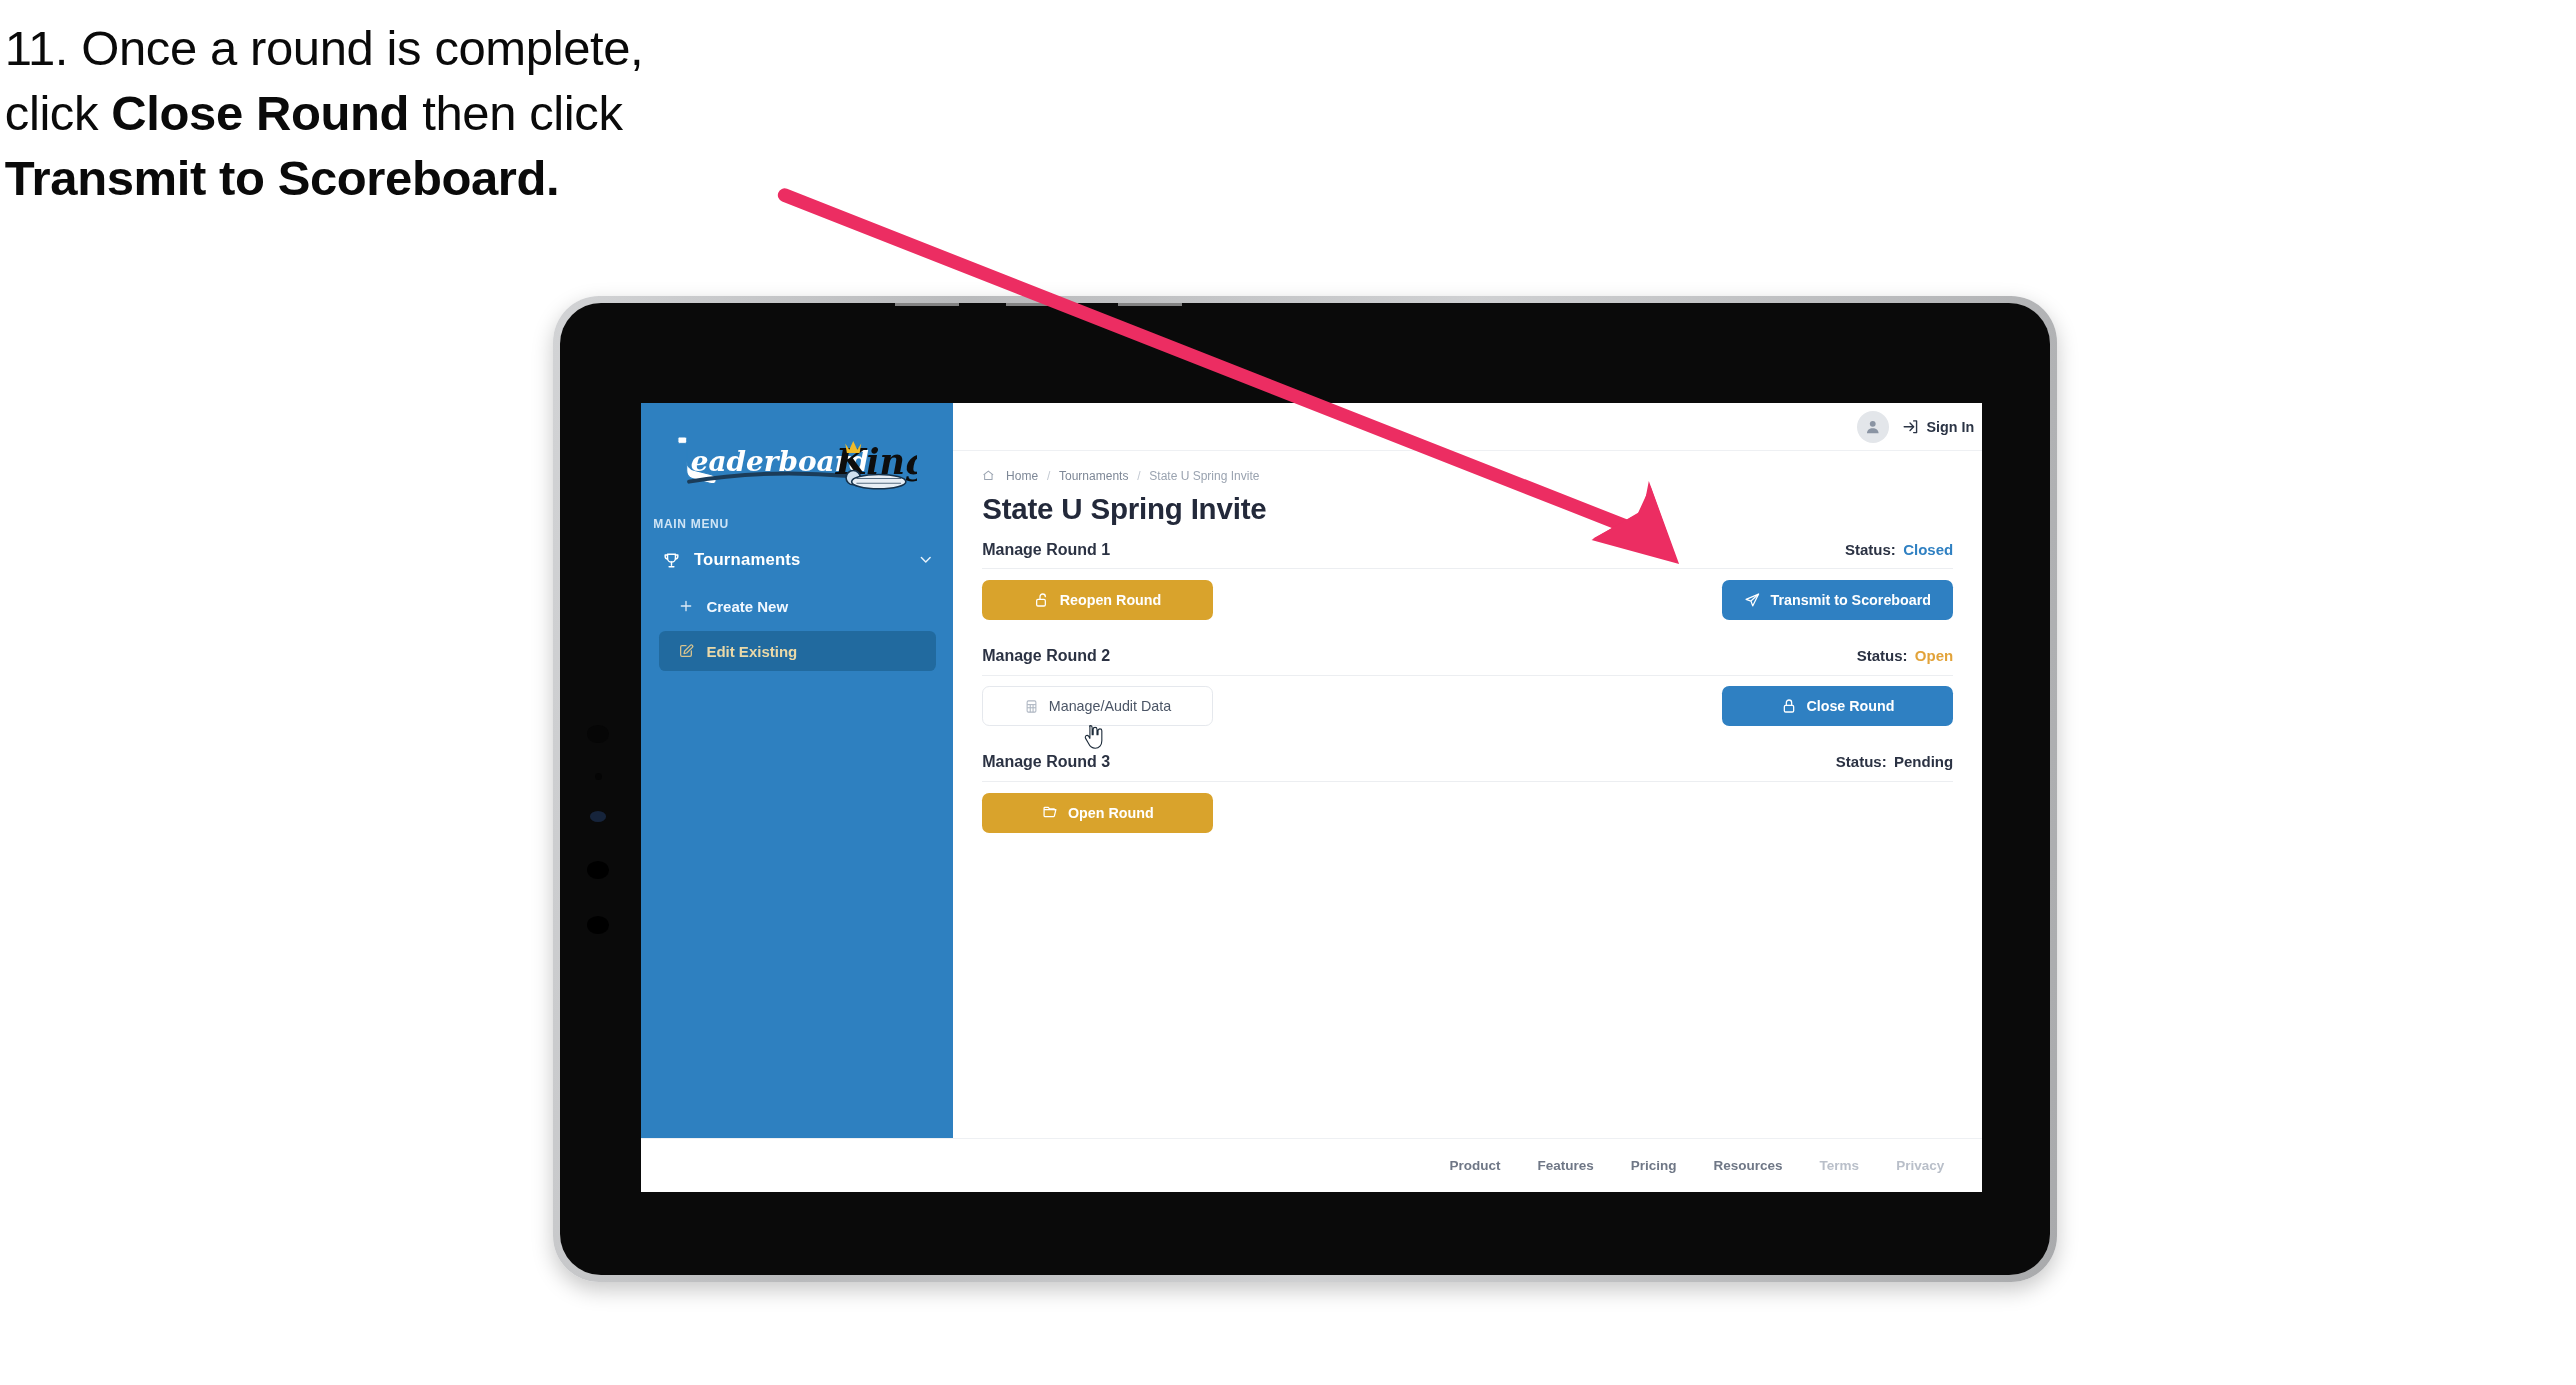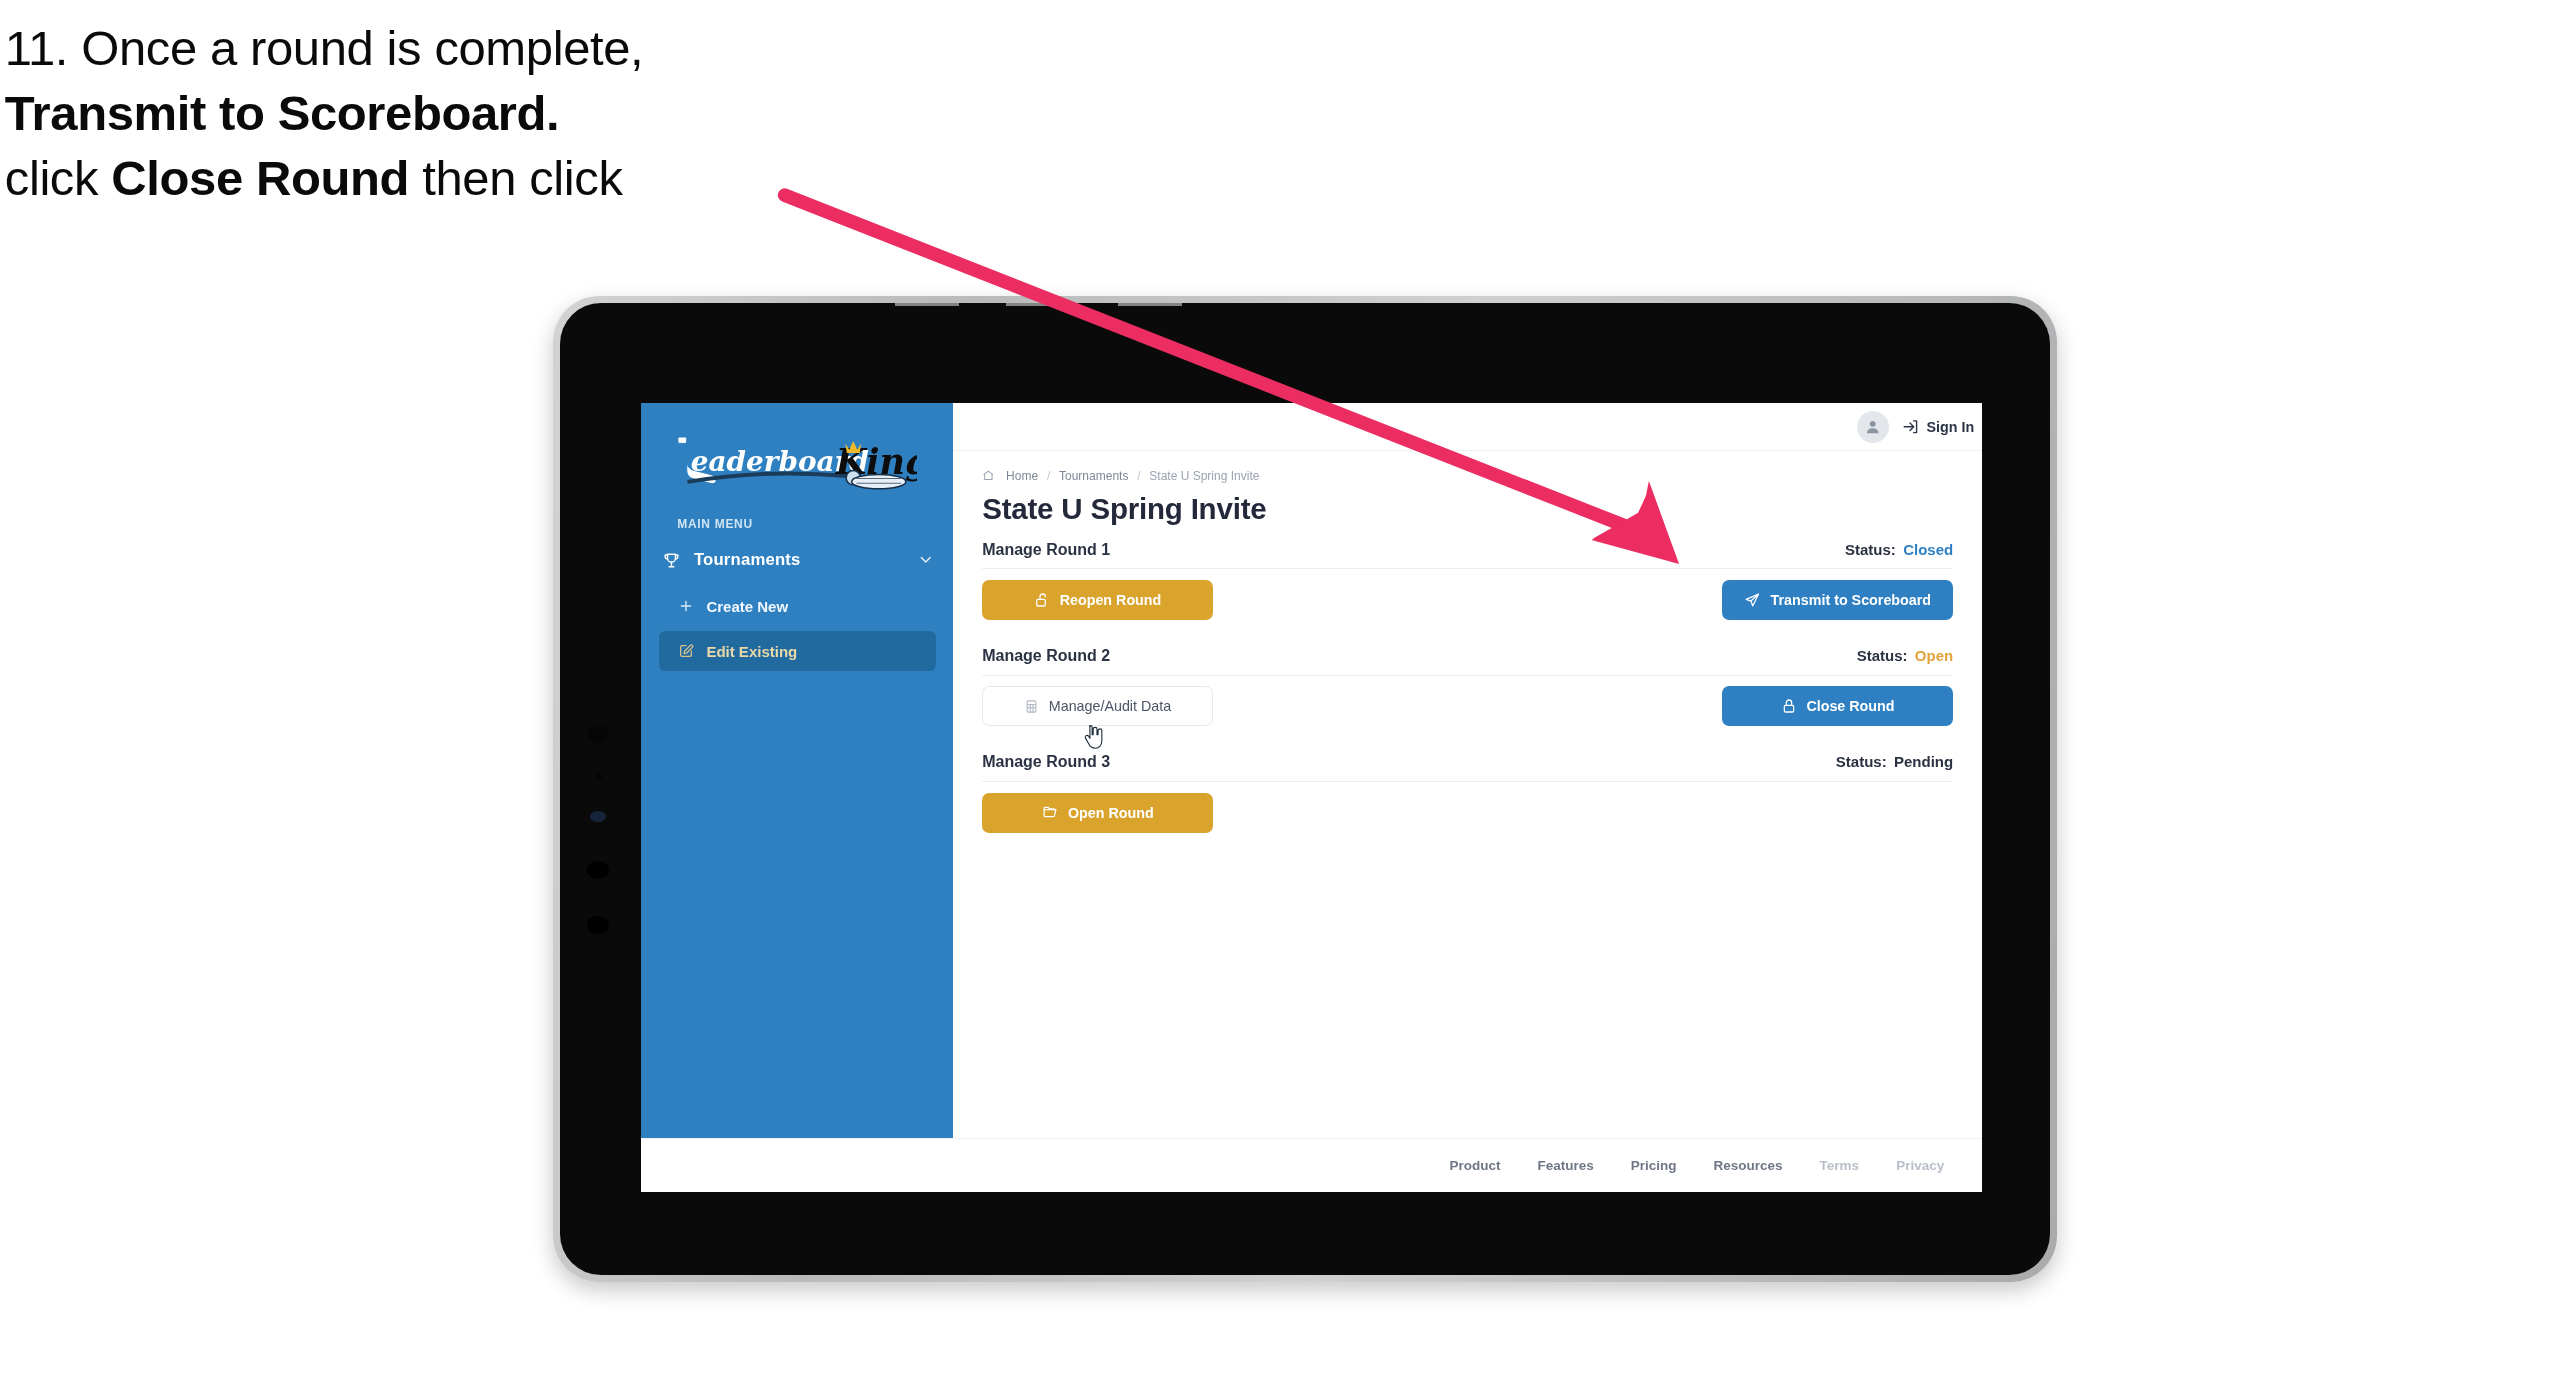--- a/index.html
+++ b/index.html
@@ -62,21 +62,21 @@
   .sidebar {
     width: 312px; flex:0 0 312px; background: #2e80c0;
     display:flex; flex-direction:column; padding-top: 14.3px;
   }
   .logo-wrap { padding: 14.3px 17.5px 4.8px 21px; }
   .logo { position:relative; width:255px; height:61px; }
   .logo svg { width:100%; height:100%; display:block; }
 
   .menu-label {
     color:#cfe4f5; font-size:12px; font-weight:700; letter-spacing:0.7px;
-    padding: 19px 0 8px 36px;
+    padding: 19px 0 8px 12px;
   }
   .nav-row {
     display:flex; align-items:center; gap:12.7px;
     height:43px; padding: 0 19px 0 21px; color:#ffffff;
     font-size:16.7px; font-weight:700; letter-spacing:0.2px;
   }
   .nav-row .chev { margin-left:auto; }
   .nav-sub {
     display:flex; align-items:center; gap:12.7px;
     height:40px; margin: 4.8px 17.5px 0 17.5px; padding-left: 19px;
@@ -146,22 +146,22 @@
   .footer a { font-size:13.5px; font-weight:700; color:#6f7786; text-decoration:none; }
   .footer a.dim { color:#b9bfc9; }
 </style>
 </head>
 <body>
 
 <div class="stage">
 
   <div class="caption">
     <div class="line"><span>11. Once a round is complete,</span></div>
+    <div class="line"><span>click </span><span class="b">Close Round</span><span> then click</span></div>
     <div class="line"><span class="b">Transmit to Scoreboard.</span></div>
-    <div class="line"><span>click </span><span class="b">Close Round</span><span> then click</span></div>
   </div>
 
   <div class="tablet">
     <div class="tablet-inner">
       <span class="bezel-line bl1"></span>
       <span class="bezel-line bl2"></span>
       <span class="bezel-line bl3"></span>
       <span class="hw-dot hw-cam"></span>
       <span class="hw-dot hw-tiny"></span>
       <span class="hw-dot hw-led"></span>

